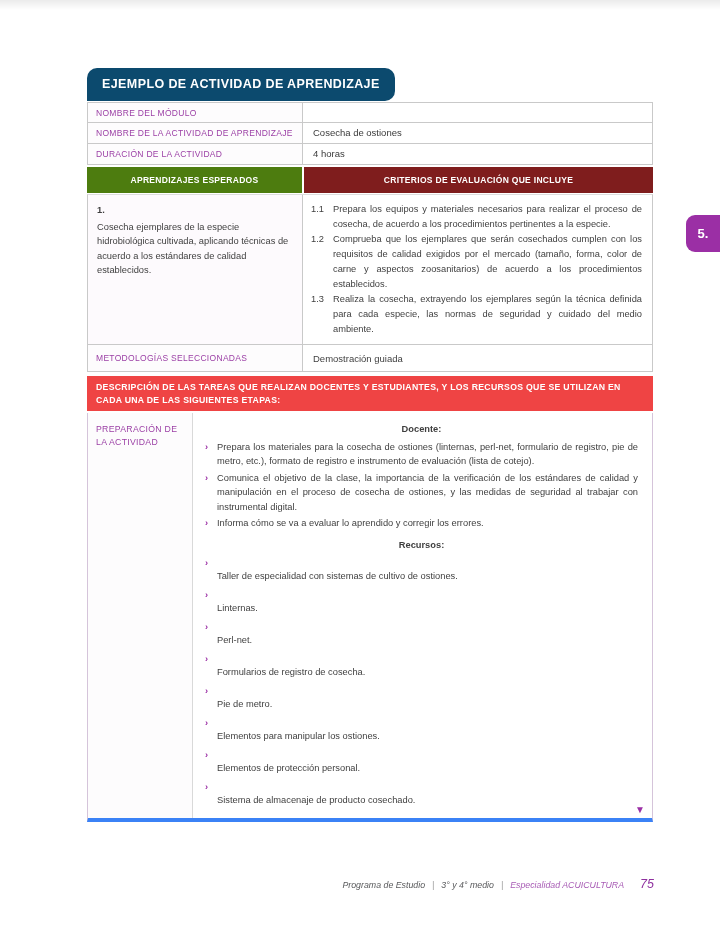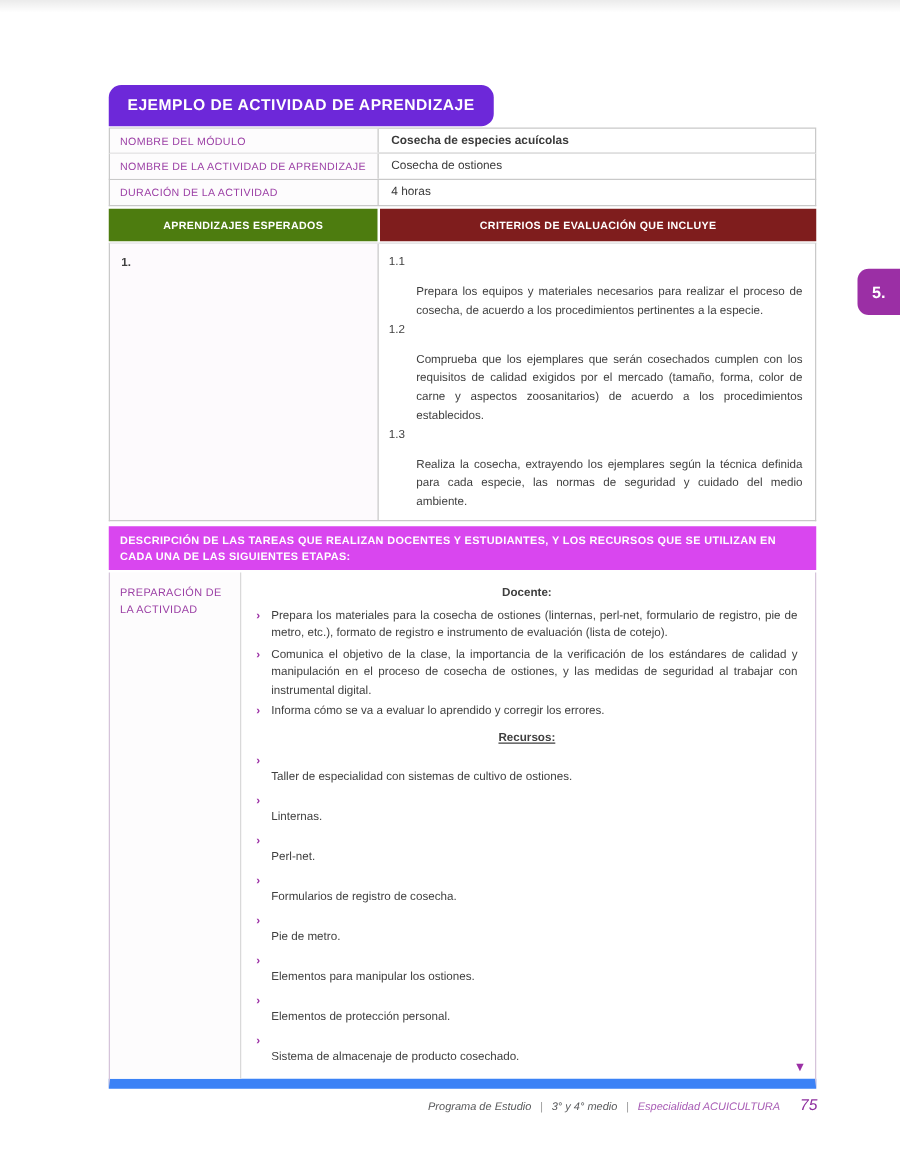--- a/index.html
+++ b/index.html
@@ -14,21 +14,21 @@
   .page-shadow-top {
     position:absolute; top:0; left:0; right:0; height:10px;
     background:linear-gradient(#00000014, #00000000);
   }
   .content {
     position:absolute; left:87px; top:68px; width:566px;
   }
   
   .title-tab {
     display:inline-block;
-    background:#6d28d9;
+    background:#0c4a6e;
     color:#ffffff;
     font-size:12.5px;
     font-weight:bold;
     letter-spacing:0.4px;
     line-height:32px;
     height:33px;
     padding:0 15px;
     border-radius:10px 10px 10px 0;
     margin-bottom:1px;
   }
@@ -91,21 +91,21 @@
   }
   .lb-left .ae-number { font-weight:bold; display:block; margin-bottom:2px; }
   .lb-right {
     flex:1;
     padding:7px 10px 7px 8px;
     font-size:9.3px;
     line-height:15px;
   }
   .criterion { display:flex; }
   .crit-num { flex:0 0 22px; }
-  .crit-text { flex:1; text-align:justify;margin-top:24px; }
+  .crit-text { flex:1; text-align:justify; }
   
   .method-row {
     display:flex;
     border:1px solid #c9c9c9;
     border-top:none;
     min-height:27px;
     align-items:stretch;
   }
   .method-label {
     width:215px; flex:0 0 215px;
@@ -113,35 +113,35 @@
     color:#9b3fa5; font-size:8.5px; letter-spacing:0.3px;
     padding:8px 8px 4px 8px;
     background:#fdfcfd;
   }
   .method-value {
     flex:1; font-size:9.5px; padding:8px 8px 4px 10px;
   }
   
   .desc-banner {
     margin-top:4px;
-    background:#d946ef;
+    background:#ef4444;
     color:#ffffff;
     font-size:8.7px;
     font-weight:bold;
     letter-spacing:0.3px;
     line-height:12.5px;
     padding:5px 10px 5px 9px;
   }
   
   .prep-box {
     position:relative;
     display:flex;
     border:1px solid #d5c4da;
     border-top:none;
-    border-bottom:8px solid #3b82f6;
+    border-bottom:4px solid #3b82f6;
     margin-top:2px;
     min-height:284px;
     background:#ffffff;
   }
   .prep-label {
     width:105px; flex:0 0 105px;
     border-right:1px solid #d9d9d9;
     color:#9b3fa5;
     font-size:8.7px;
     letter-spacing:0.3px;
@@ -149,21 +149,21 @@
     padding:10px 6px 6px 8px;
     background:#fdfcfd;
   }
   .prep-content {
     flex:1;
     padding:9px 14px 6px 12px;
     font-size:9.3px;
     line-height:14.5px;
   }
   .group-heading { font-weight:bold; margin-bottom:3px;text-align:center; }
-  .group-heading.recursos { margin-top:7px; margin-bottom:4px;text-decoration:underline; }
+  .group-heading.recursos { margin-top:7px; margin-bottom:4px; }
   .bullet-item { display:flex; margin-bottom:2px; }
   .bullet-item.resource { margin-bottom:4.5px; }
   .bullet-marker { flex:0 0 12px; color:#9b2fa5; font-weight:bold; }
   .bullet-text { flex:1; text-align:justify; }
   .bullet-item.resource .bullet-text { text-align:left;margin-top:13px; }
   .continuation-arrow {
     position:absolute;
     right:7px; bottom:3px;
     color:#9b2fa5;
     font-size:10px;
@@ -205,57 +205,61 @@
 
 <div class="page-shadow-top"></div>
 
 <div class="content">
 
   <div class="title-tab">EJEMPLO DE ACTIVIDAD DE APRENDIZAJE</div>
 
   <div class="info-table">
     <div class="info-row">
       <div class="info-label">NOMBRE DEL MÓDULO</div>
-      <div class="info-value bold">Cosecha de especies acuícolas</div>
     </div>
     <div class="info-row">
       <div class="info-label">NOMBRE DE LA ACTIVIDAD DE APRENDIZAJE</div>
       <div class="info-value">Cosecha de ostiones</div>
     </div>
     <div class="info-row">
       <div class="info-label">DURACIÓN DE LA ACTIVIDAD</div>
       <div class="info-value">4 horas</div>
     </div>
   </div>
 
   <div class="learning-headers">
     <div class="lh-cell lh-left">APRENDIZAJES ESPERADOS</div>
     <div class="lh-cell lh-right">CRITERIOS DE EVALUACIÓN QUE INCLUYE</div>
   </div>
 
   <div class="learning-body">
     <div class="lb-left">
       <span class="ae-number">1.</span>
+      <span>Cosecha ejemplares de la especie hidrobiológica cultivada, aplicando técnicas de acuerdo a los estándares de calidad establecidos.</span>
     </div>
     <div class="lb-right">
       <div class="criterion">
         <span class="crit-num">1.1</span>
         <span class="crit-text">Prepara los equipos y materiales necesarios para realizar el proceso de cosecha, de acuerdo a los procedimientos pertinentes a la especie.</span>
       </div>
       <div class="criterion">
         <span class="crit-num">1.2</span>
         <span class="crit-text">Comprueba que los ejemplares que serán cosechados cumplen con los requisitos de calidad exigidos por el mercado (tamaño, forma, color de carne y aspectos zoosanitarios) de acuerdo a los procedimientos establecidos.</span>
       </div>
       <div class="criterion">
         <span class="crit-num">1.3</span>
         <span class="crit-text">Realiza la cosecha, extrayendo los ejemplares según la técnica definida para cada especie, las normas de seguridad y cuidado del medio ambiente.</span>
       </div>
     </div>
   </div>
 
+  <div class="method-row">
+    <div class="method-label">METODOLOGÍAS SELECCIONADAS</div>
+    <div class="method-value">Demostración guiada</div>
+  </div>
 
   <div class="desc-banner">DESCRIPCIÓN DE LAS TAREAS QUE REALIZAN DOCENTES Y ESTUDIANTES, Y LOS RECURSOS QUE SE UTILIZAN EN CADA UNA DE LAS SIGUIENTES ETAPAS:</div>
 
   <div class="prep-box">
     <div class="prep-label">PREPARACIÓN DE LA ACTIVIDAD</div>
     <div class="prep-content">
       <div class="group-heading">Docente:</div>
 
       <div class="bullet-item">
         <span class="bullet-marker">›</span>

